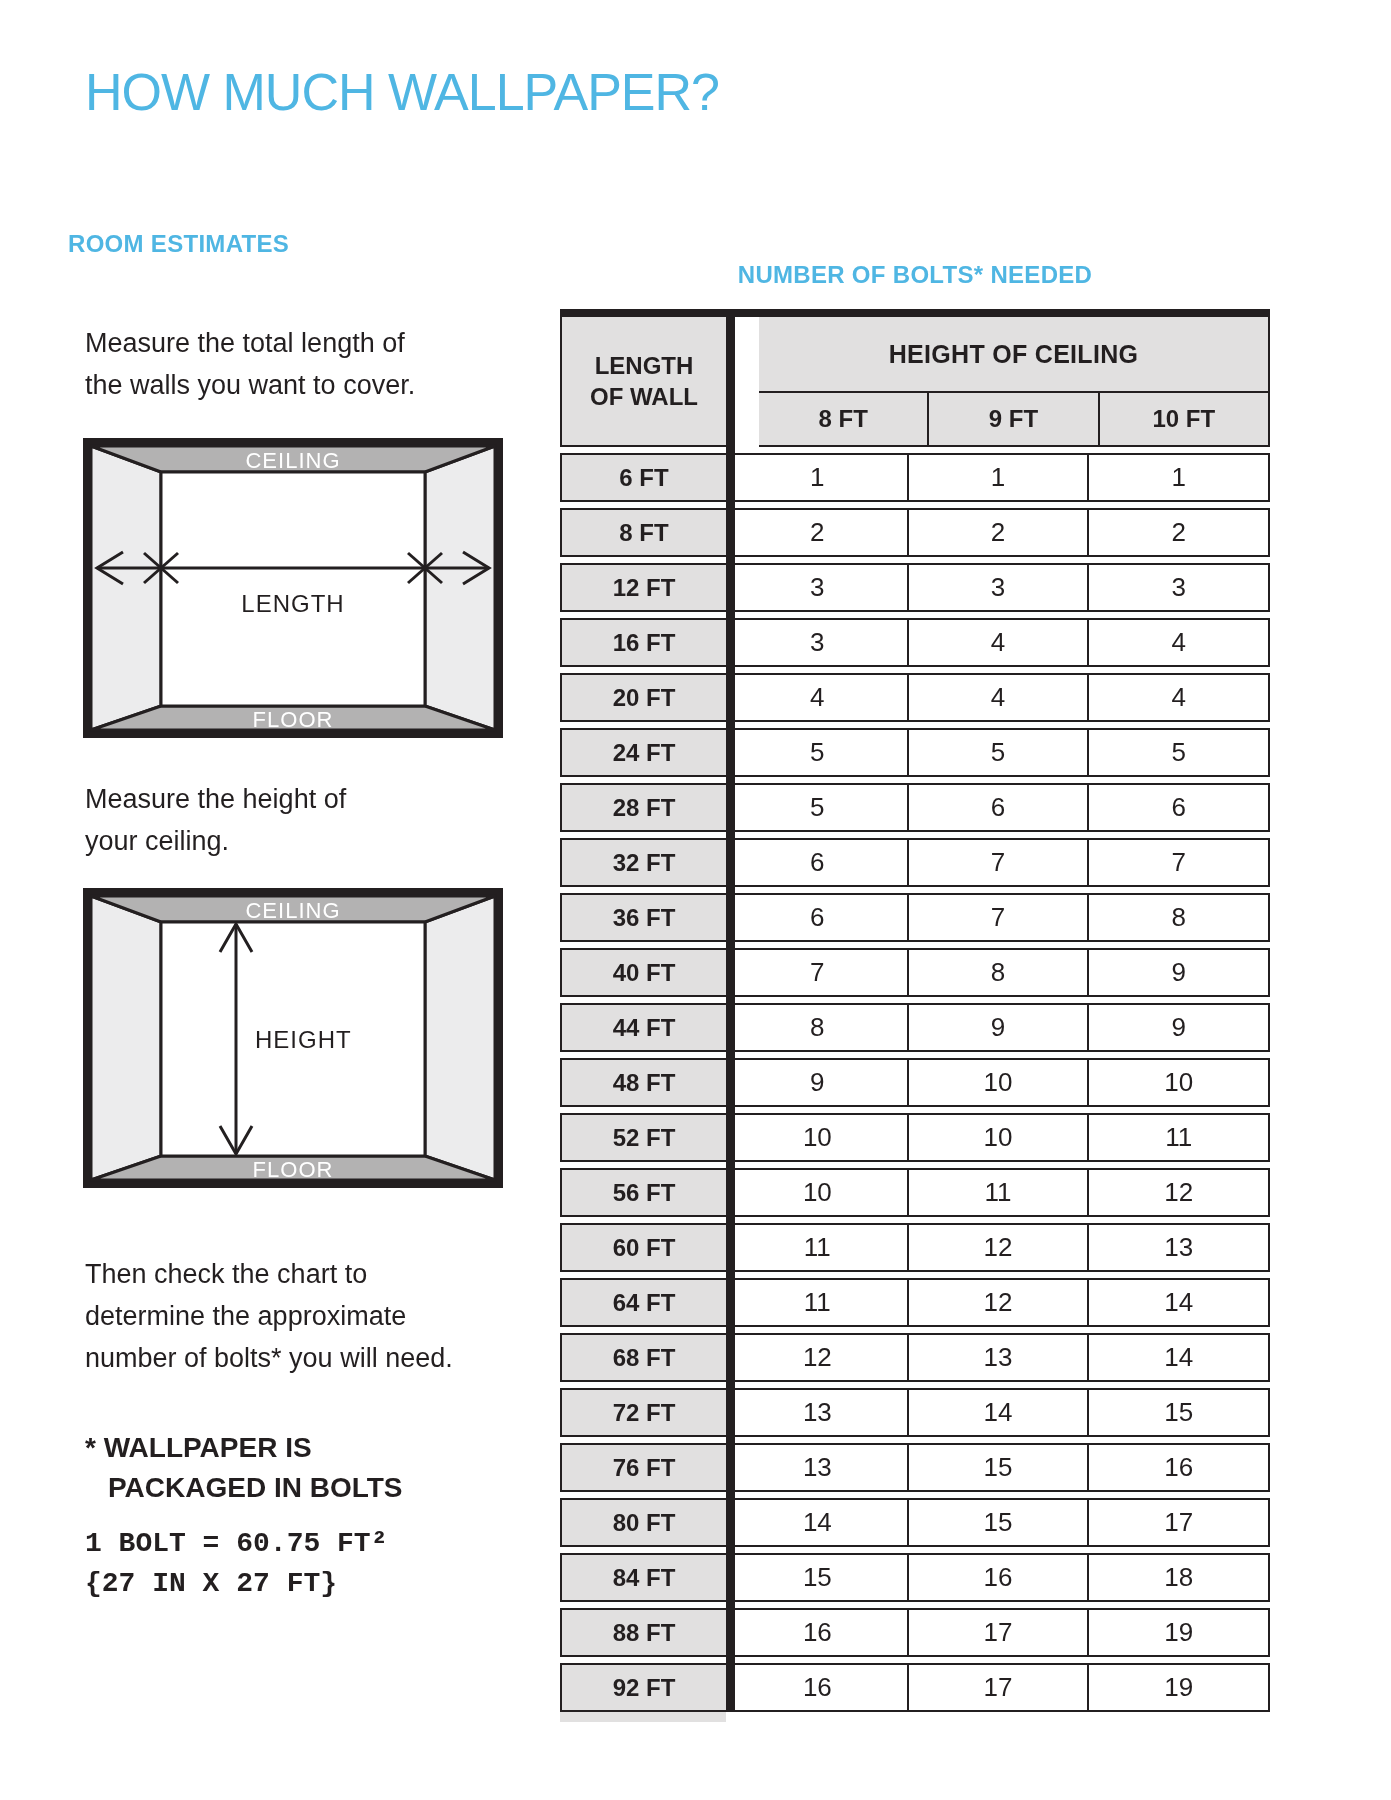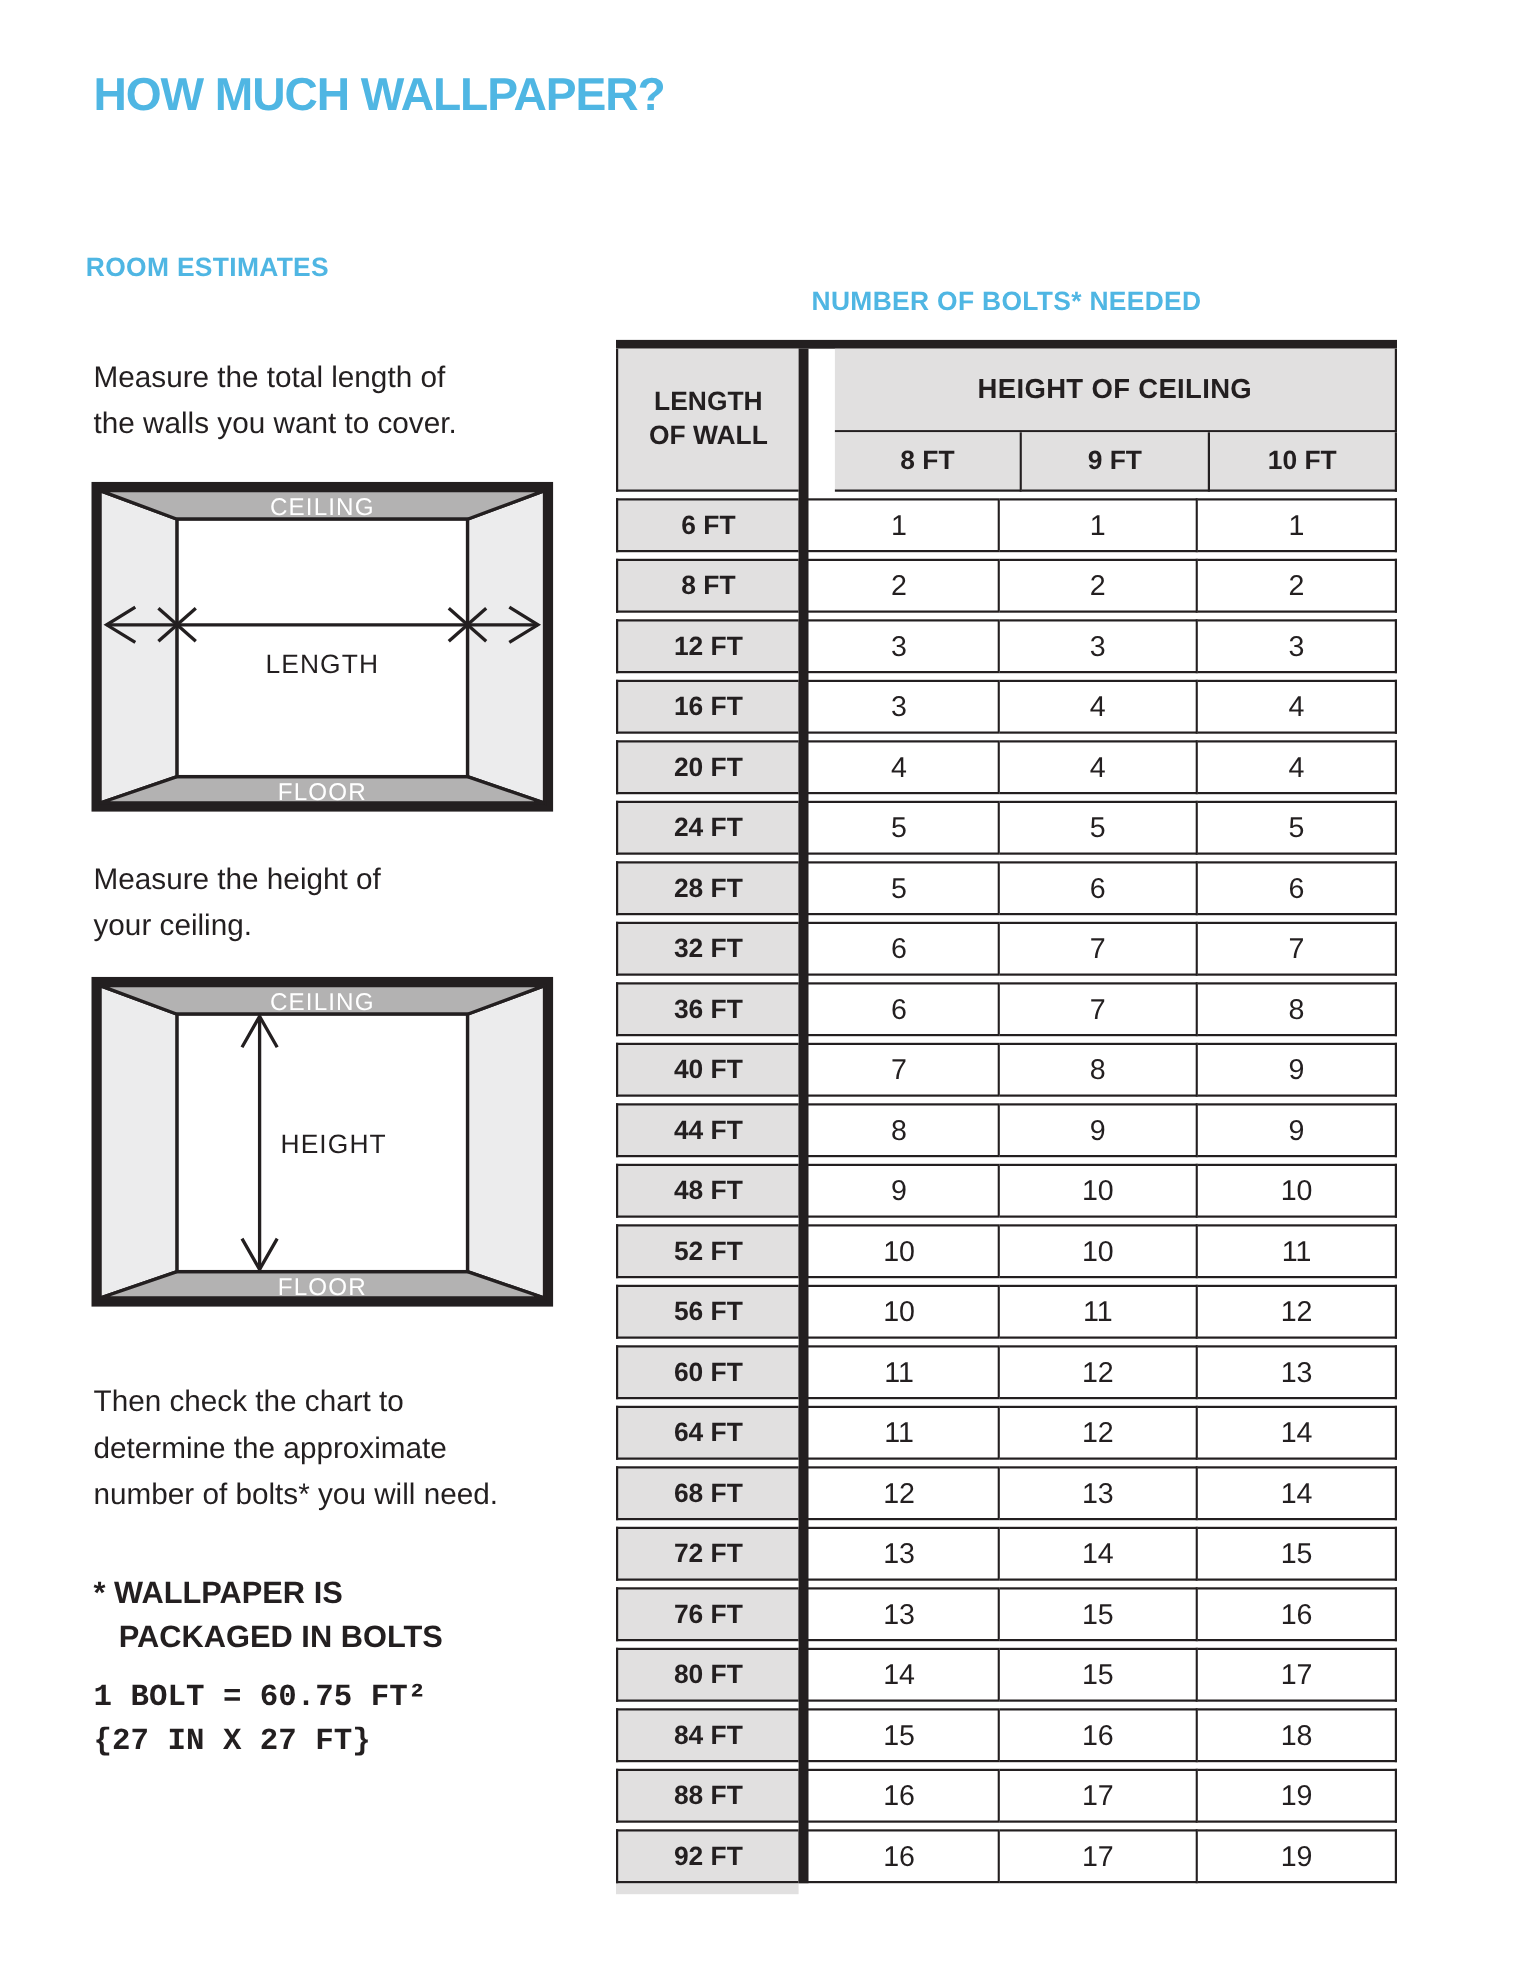--- a/index.html
+++ b/index.html
@@ -11,21 +11,21 @@
   }
   * { margin:0; padding:0; box-sizing:border-box; }
   body { background:#ffffff; }
   .page {
     position:relative; width:1391px; height:1800px; background:#ffffff;
     font-family:"Liberation Sans", sans-serif; color:var(--text-black);
     overflow:hidden;
   }
   .title {
     position:absolute; left:85px; top:62px;
-    font-size:42px; font-weight:bold; letter-spacing:-1px;
+    font-size:52px; font-weight:normal; letter-spacing:-1px;
     color:var(--accent-blue);
   }
   .section-heading {
     position:absolute; font-size:24px; font-weight:bold;
     color:var(--accent-blue); letter-spacing:0.3px;
   }
   .body-text {
     position:absolute; left:85px; font-size:27px; line-height:42px;
     white-space:pre-line; color:var(--text-black);
   }
@@ -83,21 +83,21 @@
   .t-val:first-child { border-left:2px solid var(--text-black); }
   .t-footstrip { width:166px; height:10px; background:var(--cell-gray); }
 </style>
 </head>
 <body>
 
 <div class="page">
 
   <div class="title">HOW MUCH WALLPAPER?</div>
 
-  <div class="section-heading" style="left:78px; top:230px;">ROOM ESTIMATES</div>
+  <div class="section-heading" style="left:68px; top:230px;">ROOM ESTIMATES</div>
 
   <div class="body-text" style="top:322px;">Measure the total length of
 the walls you want to cover.</div>
 
   <div class="diagram" style="top:438px;">
     <svg width="420" height="300" viewBox="0 0 420 300">
       <rect x="4" y="4" width="412" height="292" fill="#ffffff" stroke="#231F20" stroke-width="8"></rect>
       <polygon points="8,8 78,34 78,268 8,292" fill="#ECECED" stroke="#231F20" stroke-width="3"></polygon>
       <polygon points="412,8 342,34 342,268 412,292" fill="#ECECED" stroke="#231F20" stroke-width="3"></polygon>
       <polygon points="8,8 412,8 342,34 78,34" fill="#B3B2B2" stroke="#231F20" stroke-width="3"></polygon>

